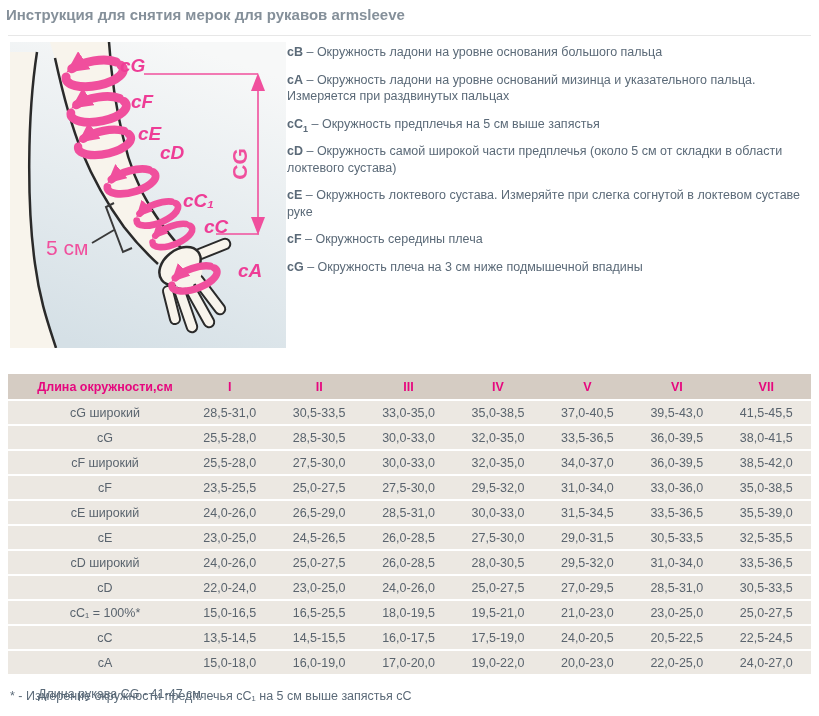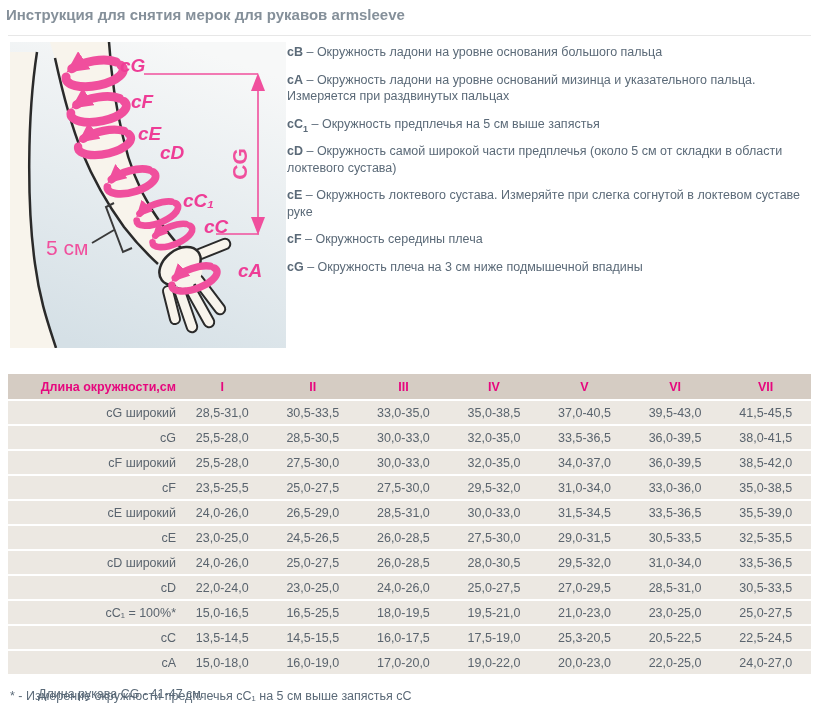--- a/index.html
+++ b/index.html
@@ -17,21 +17,21 @@
   .descriptions{
     position:absolute;left:287px;top:44px;width:524px;
     color:#5b6a78;font-size:12.5px;line-height:16.5px;
   }
   .desc-item{margin:0 0 11px 0;}
   .desc-item b{font-weight:bold;}
   sub{font-size:9px;line-height:0;}
   .size-table-wrap{position:absolute;left:8px;top:372px;width:803px;}
   table{width:100%;border-collapse:separate;border-spacing:0 2px;font-size:12.5px;}
   thead th{background:#d5ccc3;color:#e6077e;font-weight:bold;height:23px;font-size:12.5px;}
-  .col-label{text-align:right;padding-left:10px;}
+  .col-label{text-align:center;padding-left:18px;}
   th.col-label{width:158px;}
   .col-size{text-align:center;}
   tbody td{background:#ece8e2;color:#5a646e;height:21px;}
   .footnote{position:absolute;left:10px;font-size:12.5px;color:#5b6a78;}
   .footnote1{top:657px;margin-top:32px;}
   .footnote2{top:687px;margin-left:28px;}
   svg text{font-family:"Liberation Sans","DejaVu Sans",sans-serif;}
 </style>
 </head>
 <body>
@@ -252,21 +252,21 @@
           <td class="col-size">21,0-23,0</td>
           <td class="col-size">23,0-25,0</td>
           <td class="col-size">25,0-27,5</td>
         </tr>
         <tr>
           <td class="col-label">cC</td>
           <td class="col-size">13,5-14,5</td>
           <td class="col-size">14,5-15,5</td>
           <td class="col-size">16,0-17,5</td>
           <td class="col-size">17,5-19,0</td>
-          <td class="col-size">25,3-20,5</td>
+          <td class="col-size">24,0-20,5</td>
           <td class="col-size">20,5-22,5</td>
           <td class="col-size">22,5-24,5</td>
         </tr>
         <tr>
           <td class="col-label">cA</td>
           <td class="col-size">15,0-18,0</td>
           <td class="col-size">16,0-19,0</td>
           <td class="col-size">17,0-20,0</td>
           <td class="col-size">19,0-22,0</td>
           <td class="col-size">20,0-23,0</td>

